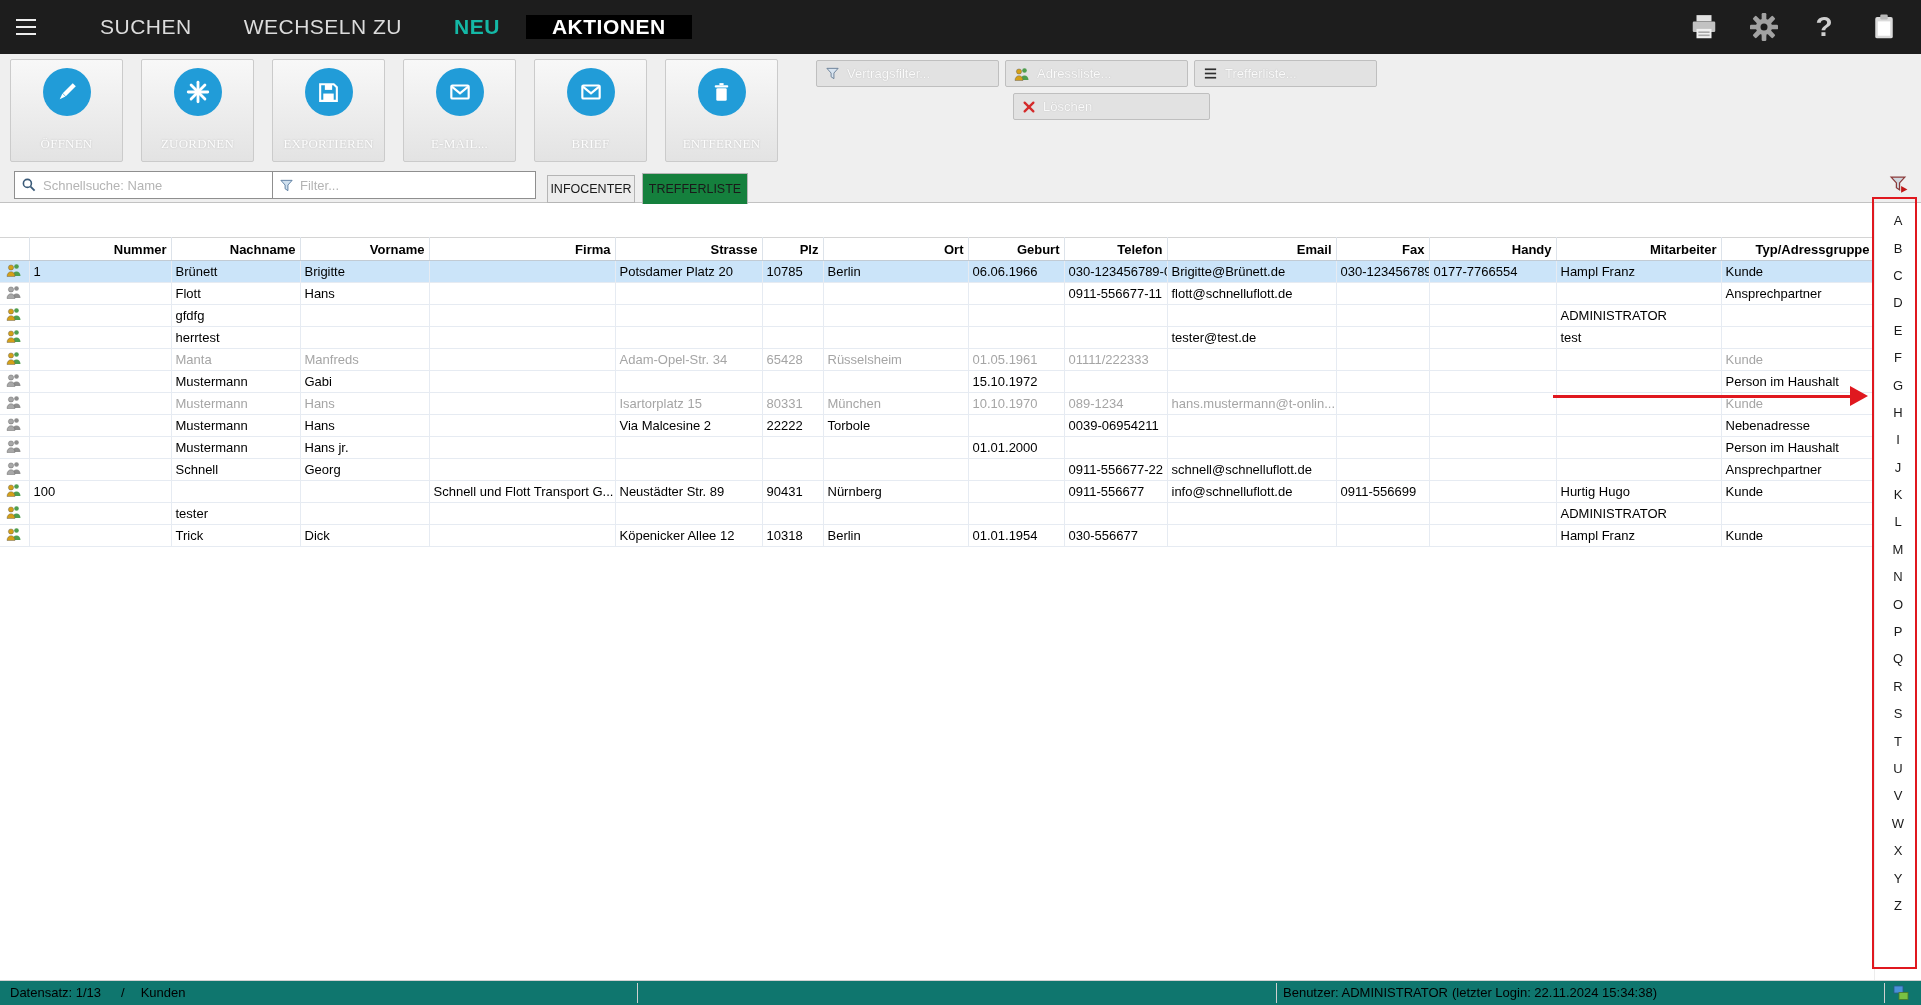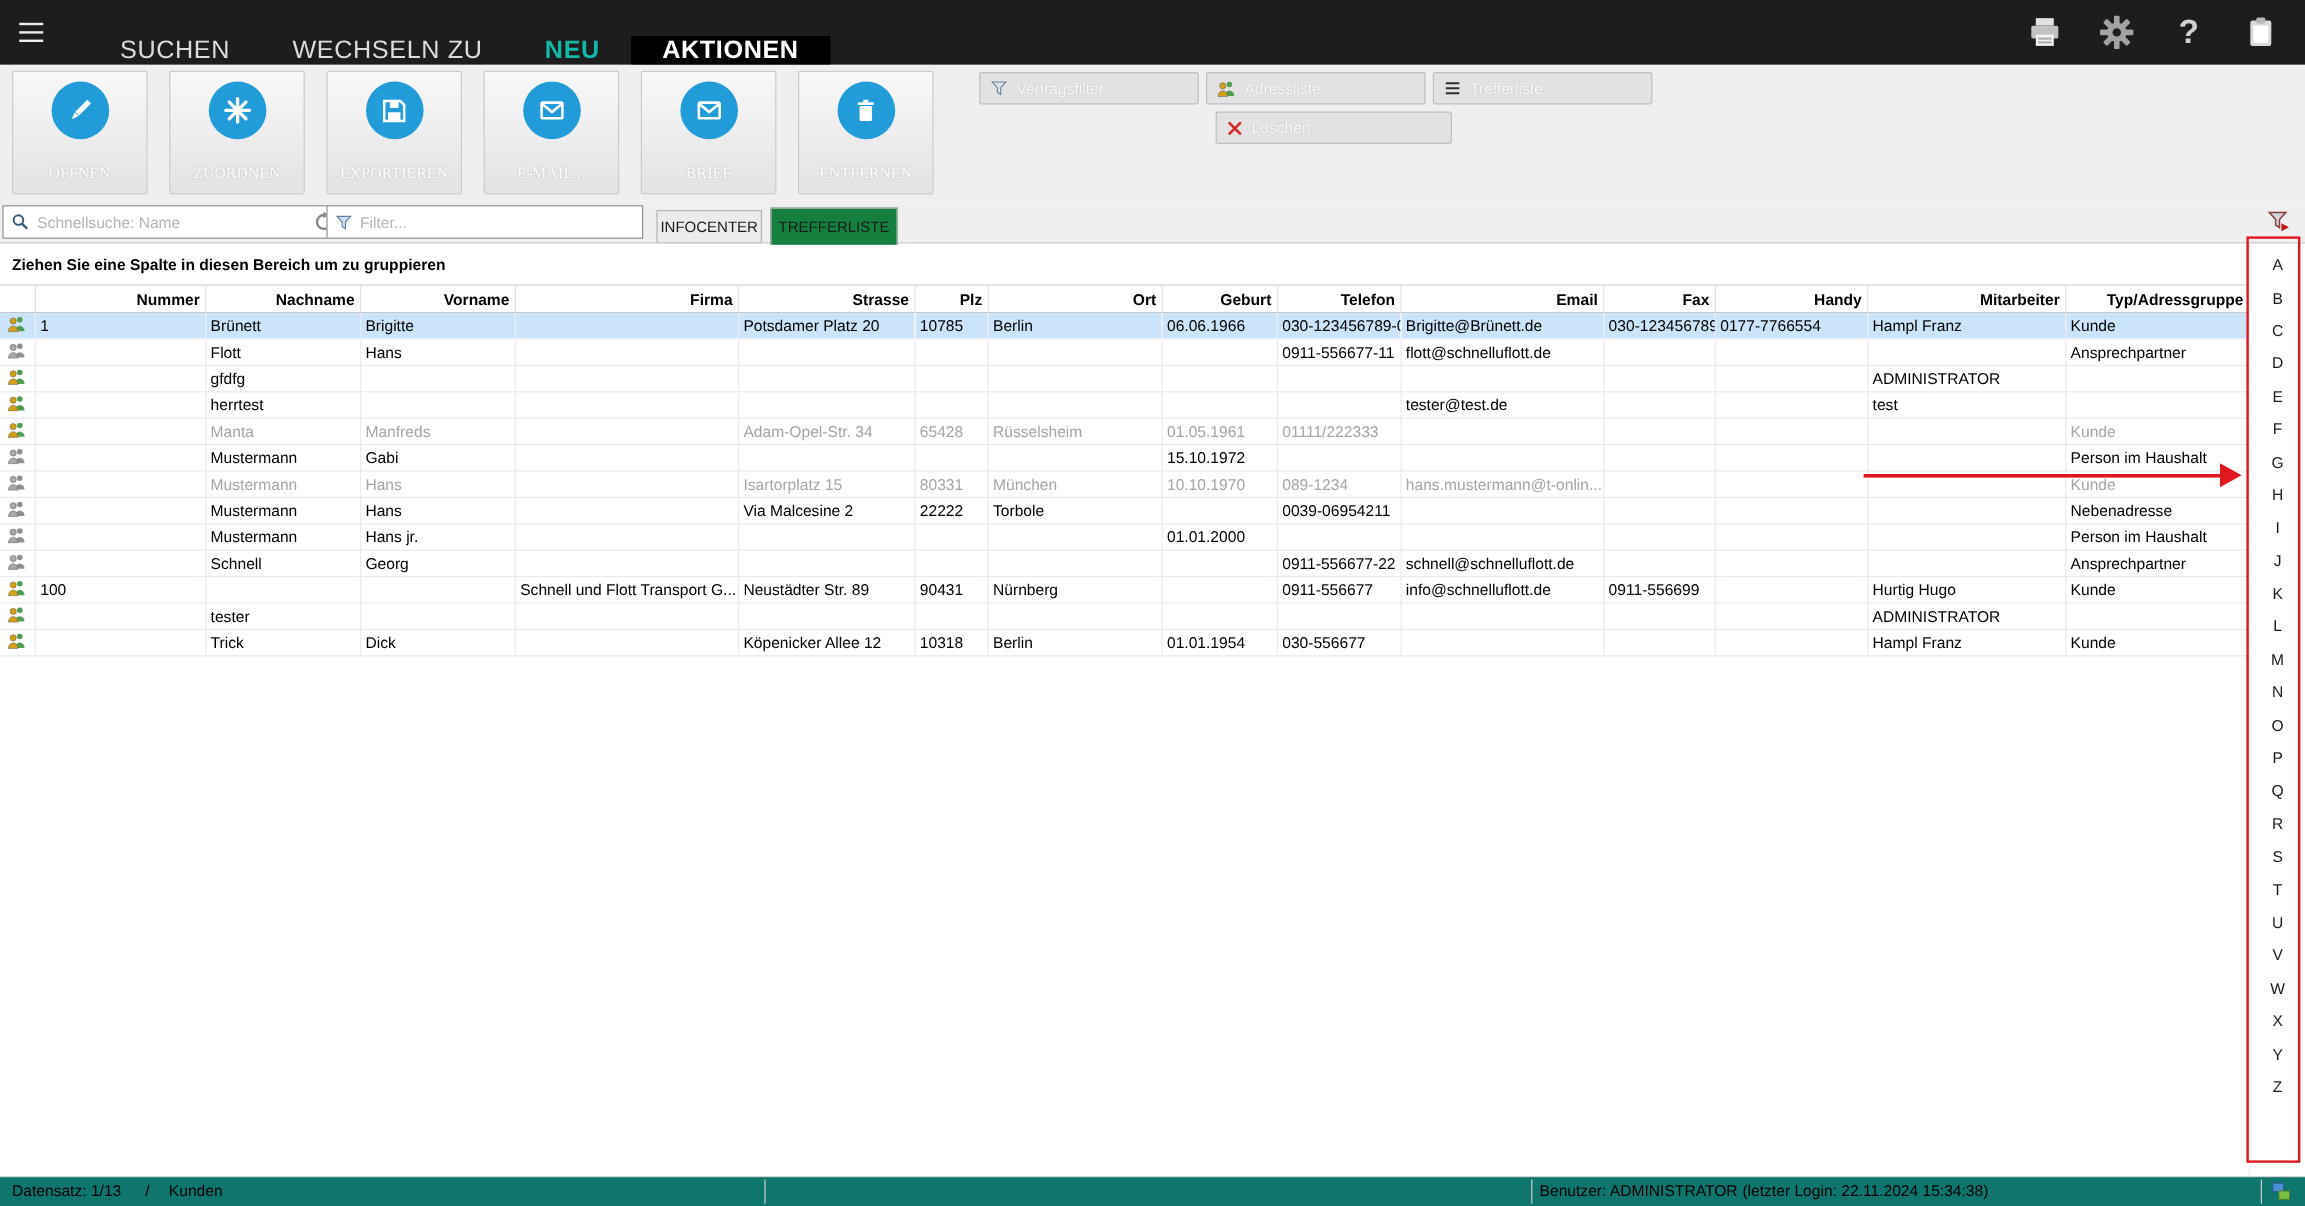--- a/index.html
+++ b/index.html
@@ -4,41 +4,41 @@
 <style>
   * { box-sizing: border-box; margin: 0; padding: 0; }
   html, body { width: 1921px; height: 1005px; }
   body { font-family: "Liberation Sans", sans-serif; background: #fff; overflow: hidden; position: relative; }
   .app { position: absolute; inset: 0; }
 
   
   .menubar { position: absolute; top: 0; left: 0; width: 100%; height: 54px; background: #1d1d1d; display: flex; align-items: stretch; }
   .hamburger { width: 52px; display: flex; flex-direction: column; justify-content: center; align-items: center; gap: 5px; cursor: pointer; }
   .hamburger span { display: block; width: 20px; height: 2px; background: #ededed; }
-  .menu-items { display: flex; align-items: flex-end; margin-left: 22px; }
+  .menu-items { display: flex; align-items: center; margin-left: 22px; }
   .menu-item { display: flex; align-items: center; padding: 0 26px; font-size: 21px; letter-spacing: .5px; color: #dcdcdc; cursor: pointer; white-space: nowrap; }
   .menu-item.bold { font-weight: bold; color: #14b8a6; }
   .menu-item.active { background: #000; font-weight: bold; color: #fff; }
   .menubar-icons { margin-left: auto; display: flex; align-items: center; gap: 30px; padding-right: 22px; }
   .mb-icon { width: 30px; height: 30px; display: flex; align-items: center; justify-content: center; cursor: pointer; }
   .help-glyph { font-size: 28px; font-weight: bold; color: #cfcfcf; }
 
   
   .toolbar { position: absolute; top: 54px; left: 0; width: 100%; height: 113px; background: #efefef; }
   .big-buttons { position: absolute; left: 10px; top: 5px; display: flex; gap: 18px; font-family: Liberation Serif, serif; }
   .big-btn { width: 113px; height: 103px; background: linear-gradient(#f8f8f8, #e3e3e3); border: 1px solid #cbcbcb; border-radius: 2px; display: flex; flex-direction: column; align-items: center; cursor: pointer; }
   .big-btn .circle { margin-top: 8px; width: 48px; height: 48px; border-radius: 50%; background: #219cd8; display: flex; align-items: center; justify-content: center; }
   .big-btn .blabel { margin-top: auto; margin-bottom: 9px; font-size: 13px; color: #fdfdfd; text-shadow: 0 0 2px rgba(130,130,130,.4); letter-spacing: .2px; }
   .side-buttons { position: absolute; left: 816px; top: 6px; display: flex; flex-direction: row; gap: 6px; }
   .small-btn { width: 183px; height: 27px; background: #e2e2e2; border: 1px solid #bfbfbf; border-radius: 2px; display: flex; align-items: center; gap: 7px; padding: 0 8px; font-size: 13px; color: #fbfbfb; text-shadow: 0 0 1px rgba(140,140,140,.6); cursor: pointer; white-space: nowrap; }
   .delete-btn { position: absolute; left: 1013px; top: 39px; width: 197px; }
 
   
   .searchrow { position: absolute; top: 167px; left: 0; width: 100%; height: 36px; background: #efefef; border-bottom: 1px solid #c2c2c2; }
-  .searchbox { position: absolute; left: 2px; top: 4px; width: 284px; height: 28px; background: #fff; border: 1px solid #8f8f8f; display: flex; align-items: center; padding: 0 6px; gap: 6px; }
+  .searchbox { position: absolute; left: 14px; top: 4px; width: 284px; height: 28px; background: #fff; border: 1px solid #8f8f8f; display: flex; align-items: center; padding: 0 6px; gap: 6px; }
   .searchbox input { flex: 1; min-width: 0; border: none; outline: none; font-size: 13px; color: #333; background: transparent; }
   .searchbox input::placeholder { color: #b4b4b4; }
   .filterbox { left: 272px; width: 264px; }
   .tab { position: absolute; display: flex; align-items: center; justify-content: center; font-size: 12.5px; color: #1a1a1a; cursor: pointer; white-space: nowrap; }
   .tab.inactive { top: 8px; height: 28px; background: #ececec; border: 1px solid #b5b5b5; }
   .tab.active { top: 6px; height: 31px; background: #15803d; border: 1px solid #b5b5b5; border-bottom: none; z-index: 2; }
   .quickfilter { position: absolute; right: 12px; top: 7px; cursor: pointer; }
 
   
   .content { position: absolute; top: 203px; left: 0; width: 1874px; bottom: 25px; background: #fff; overflow: hidden; }
@@ -257,21 +257,20 @@
     <div class="tab active" style="left:642px; width:106px;">TREFFERLISTE</div>
     <div class="quickfilter">
       <svg viewBox="0 0 20 20" width="21" height="21">
           <path d="M3 3 h13 l-5 5.5 v6.5 l-3 -2 v-4.5 z" fill="#d0d7de" stroke="#8a3a3a" stroke-width="1.2"></path>
           <path d="M12.5 11.5 l6 3.2 -6 3.2 z" fill="#c01818"></path>
         </svg>
     </div>
   </div>
 
   <div class="content">
-    <div class="group-hint">Ziehen Sie eine Spalte in diesen Bereich um zu gruppieren</div>
     <table class="grid">
       <colgroup>
         <col style="width:29px">
           <col style="width:142px">
           <col style="width:129px">
           <col style="width:129px">
         <col style="width:186px">
           <col style="width:147px">
           <col style="width:61px">
           <col style="width:145px">

